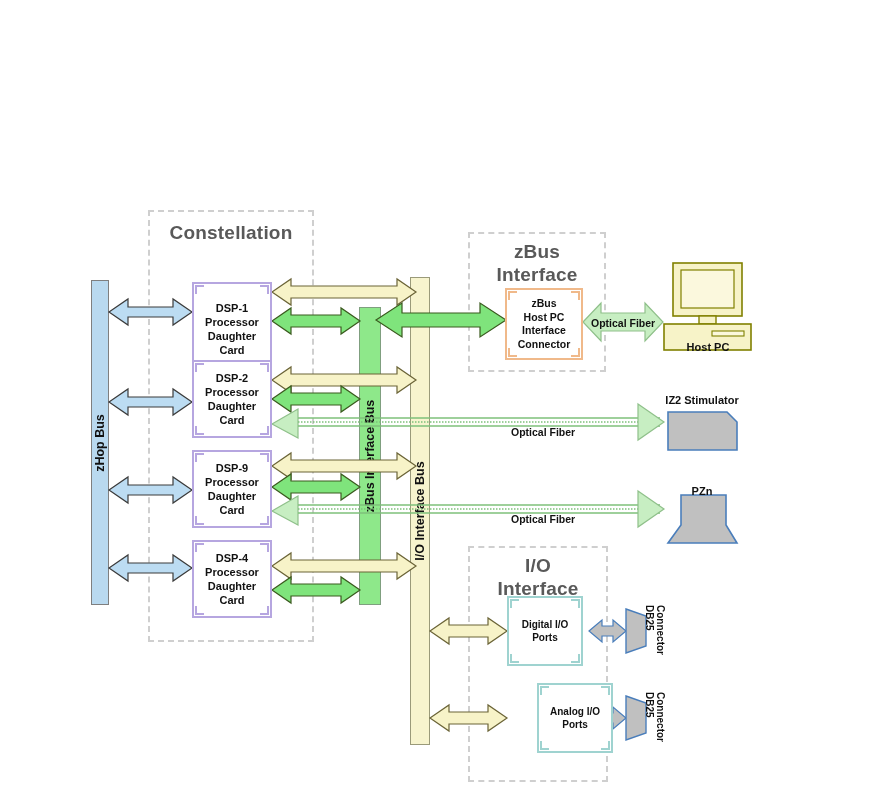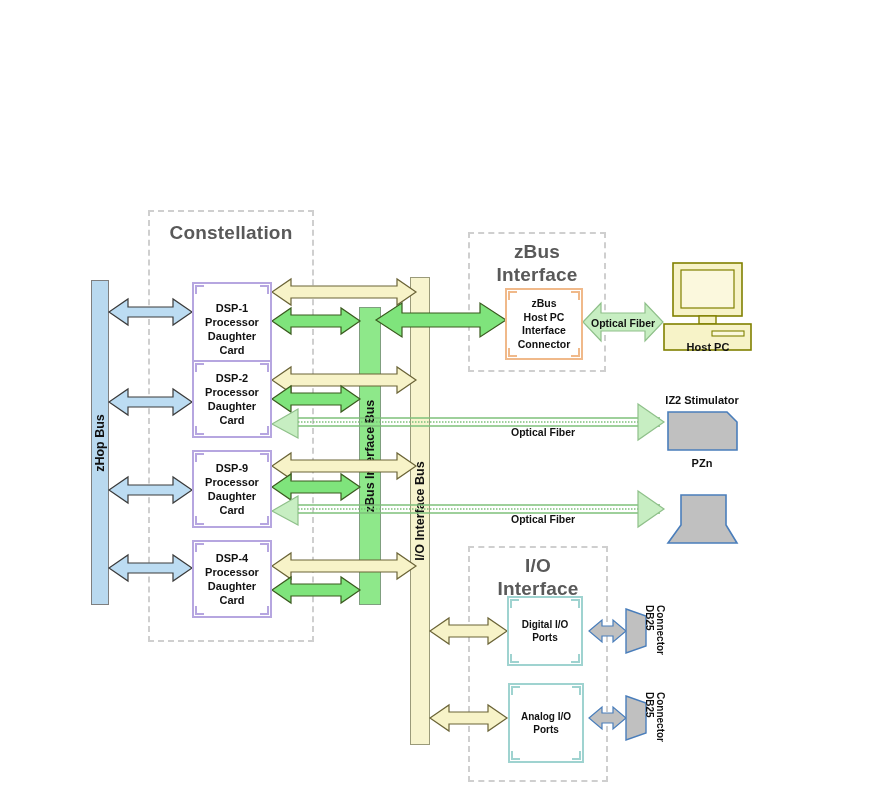--- a/index.html
+++ b/index.html
@@ -322,34 +322,34 @@
     <span class="corner c-tl port-corner"></span>
     <span class="corner c-tr port-corner"></span>
     <span class="corner c-bl port-corner"></span>
     <span class="corner c-br port-corner"></span>
     <div class="lbl">
       <div>Digital I/O</div>
       <div>Ports</div>
     </div>
   </div>
 
-  <div class="port-box" style="left:508px;top:683px;width:76px;height:80px;">
+  <div class="port-box" style="left:537px;top:683px;width:76px;height:70px;">
     <span class="corner c-tl port-corner"></span>
     <span class="corner c-tr port-corner"></span>
     <span class="corner c-bl port-corner"></span>
     <span class="corner c-br port-corner"></span>
     <div class="lbl">
       <div>Analog I/O</div>
       <div>Ports</div>
     </div>
   </div>
 
   <div class="dev-label" style="left:662px;top:341px;width:92px;">Host PC</div>
   <div class="dev-label" style="left:650px;top:394px;width:104px;">IZ2 Stimulator</div>
-  <div class="dev-label" style="left:662px;top:457px;width:80px;">PZn</div>
+  <div class="dev-label" style="left:662px;top:485px;width:80px;">PZn</div>
 
   <div class="fiber-label" style="left:591px;top:317px;">Optical Fiber</div>
   <div class="fiber-label" style="left:511px;top:426px;">Optical Fiber</div>
   <div class="fiber-label" style="left:511px;top:513px;">Optical Fiber</div>
 
   <div class="db25-label" style="left:644px;top:605px;">
     <div>Connector</div>
     <div>DB25</div>
   </div>
   <div class="db25-label" style="left:644px;top:692px;">

